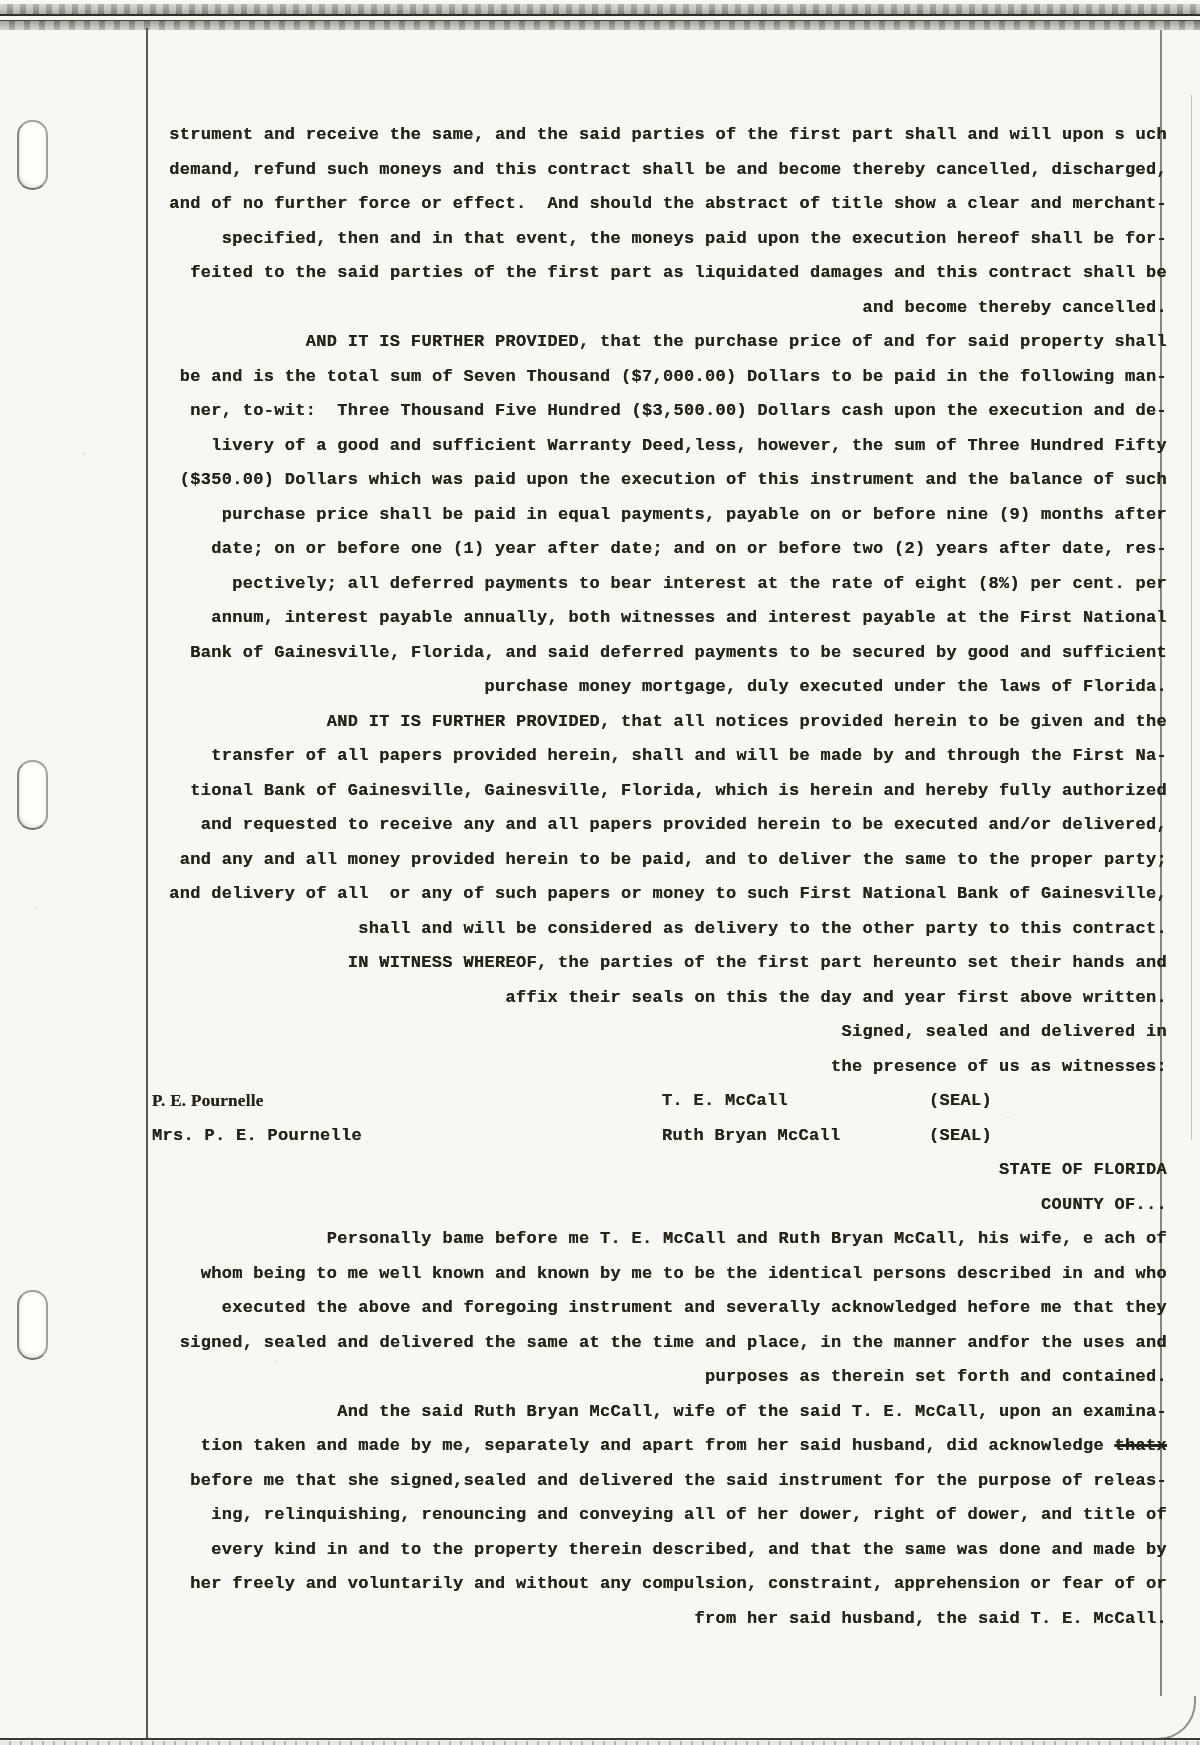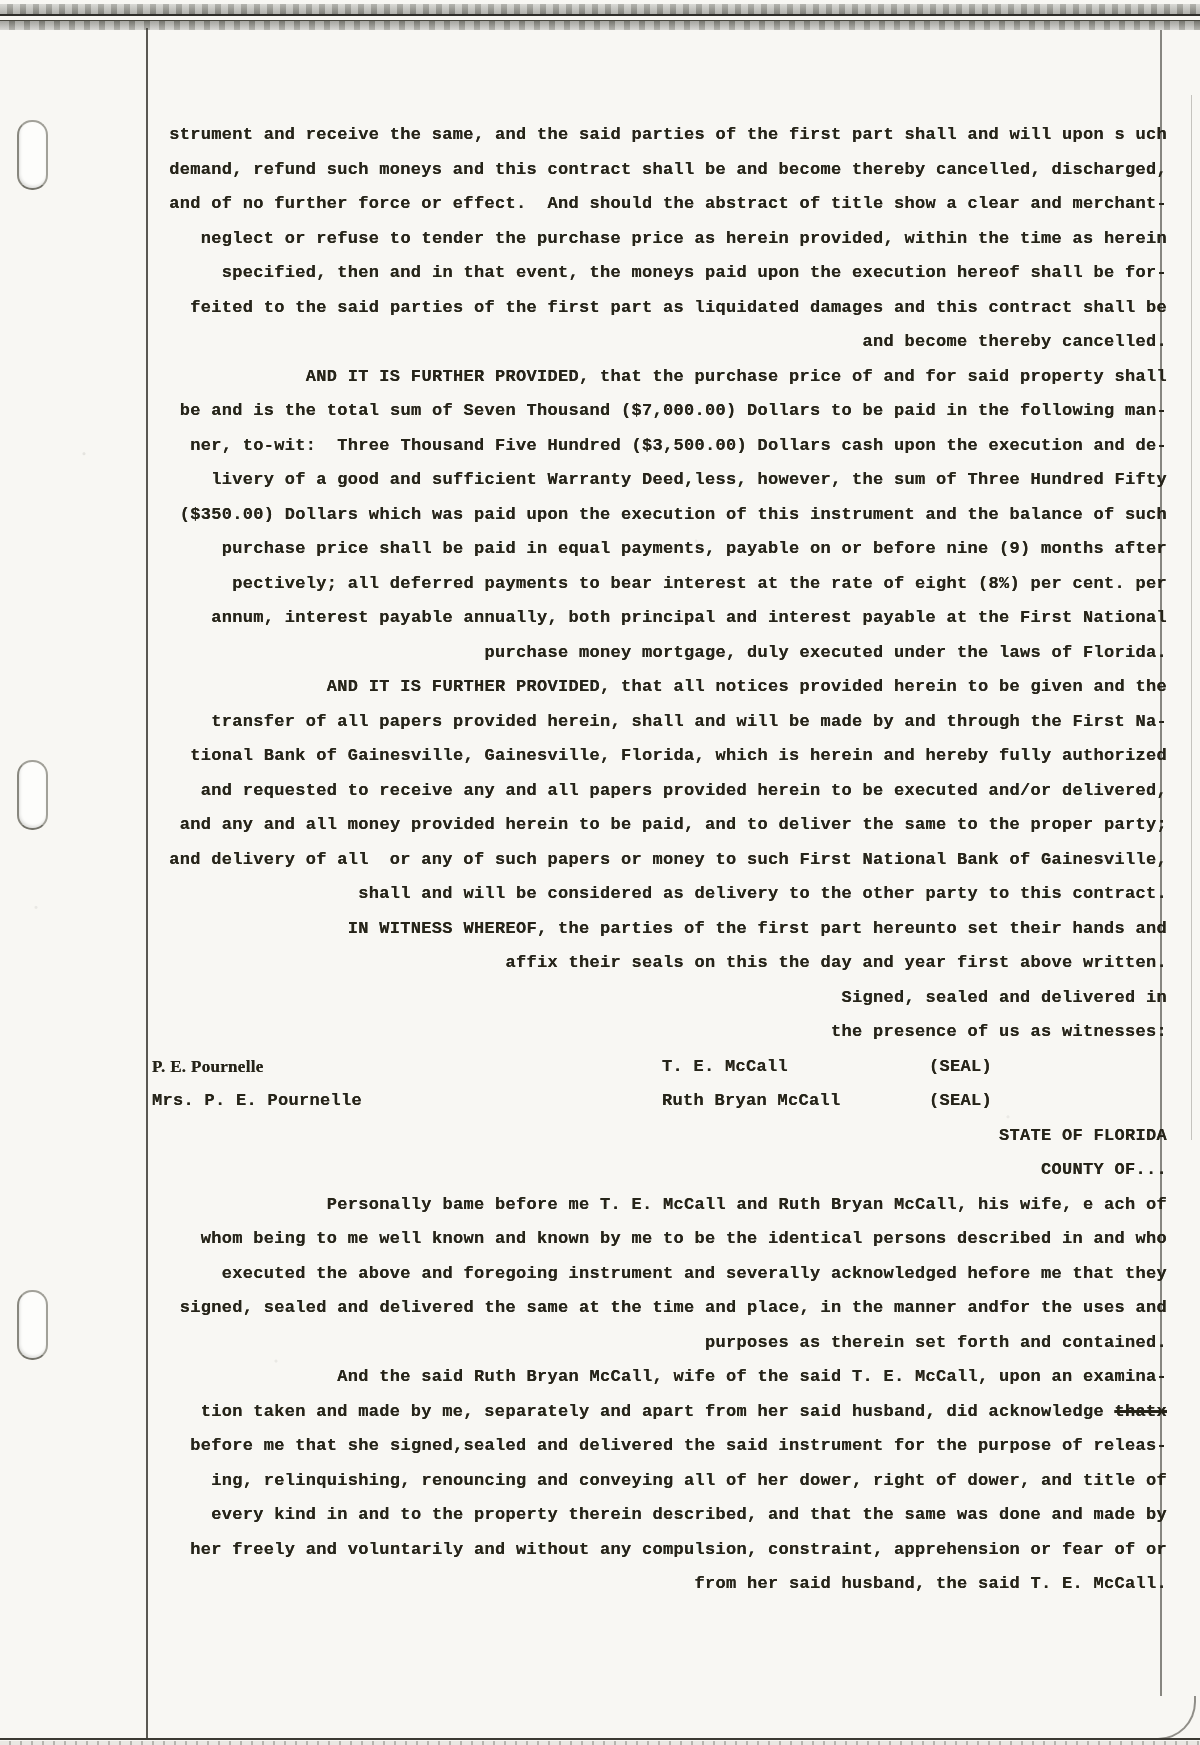--- a/index.html
+++ b/index.html
@@ -95,32 +95,33 @@
   <div class="rule-right"></div>
   <div class="rule-right-faint"></div>
   <div class="corner-curl"></div>
   <div class="rule-bottom"></div>
   <div class="edge-strip"></div>
 
   <div class="text-block">
       <div class="line">strument and receive the same, and the said parties of the first part shall and will upon s uch</div>
       <div class="line">demand, refund such moneys and this contract shall be and become thereby cancelled, discharged,</div>
       <div class="line">and of no further force or effect.  And should the abstract of title show a clear and merchant-</div>
-      <div class="line">neglect or refuse to tender the purchase price as herein provided, within the time as herein</div>
       <div class="line">specified, then and in that event, the moneys paid upon the execution hereof shall be for-</div>
       <div class="line">feited to the said parties of the first part as liquidated damages and this contract shall be</div>
       <div class="line">and become thereby cancelled.</div>
       <div class="line">        AND IT IS FURTHER PROVIDED, that the purchase price of and for said property shall</div>
       <div class="line">be and is the total sum of Seven Thousand ($7,000.00) Dollars to be paid in the following man-</div>
       <div class="line">ner, to-wit:  Three Thousand Five Hundred ($3,500.00) Dollars cash upon the execution and de-</div>
       <div class="line">livery of a good and sufficient Warranty Deed,less, however, the sum of Three Hundred Fifty</div>
       <div class="line">($350.00) Dollars which was paid upon the execution of this instrument and the balance of such</div>
       <div class="line">purchase price shall be paid in equal payments, payable on or before nine (9) months after</div>
+      <div class="line">date; on or before one (1) year after date; and on or before two (2) years after date, res-</div>
       <div class="line">pectively; all deferred payments to bear interest at the rate of eight (8%) per cent. per</div>
-      <div class="line">annum, interest payable annually, both principal and interest payable at the First National</div>
+      <div class="line">annum, interest payable annually, both witnesses and interest payable at the First National</div>
+      <div class="line">Bank of Gainesville, Florida, and said deferred payments to be secured by good and sufficient</div>
       <div class="line">purchase money mortgage, duly executed under the laws of Florida.</div>
       <div class="line">        AND IT IS FURTHER PROVIDED, that all notices provided herein to be given and the</div>
       <div class="line">transfer of all papers provided herein, shall and will be made by and through the First Na-</div>
       <div class="line">tional Bank of Gainesville, Gainesville, Florida, which is herein and hereby fully authorized</div>
       <div class="line">and requested to receive any and all papers provided herein to be executed and/or delivered,</div>
       <div class="line">and any and all money provided herein to be paid, and to deliver the same to the proper party;</div>
       <div class="line">and delivery of all  or any of such papers or money to such First National Bank of Gainesville,</div>
       <div class="line">shall and will be considered as delivery to the other party to this contract.</div>
       <div class="line">        IN WITNESS WHEREOF, the parties of the first part hereunto set their hands and</div>
       <div class="line">affix their seals on this the day and year first above written.</div>

